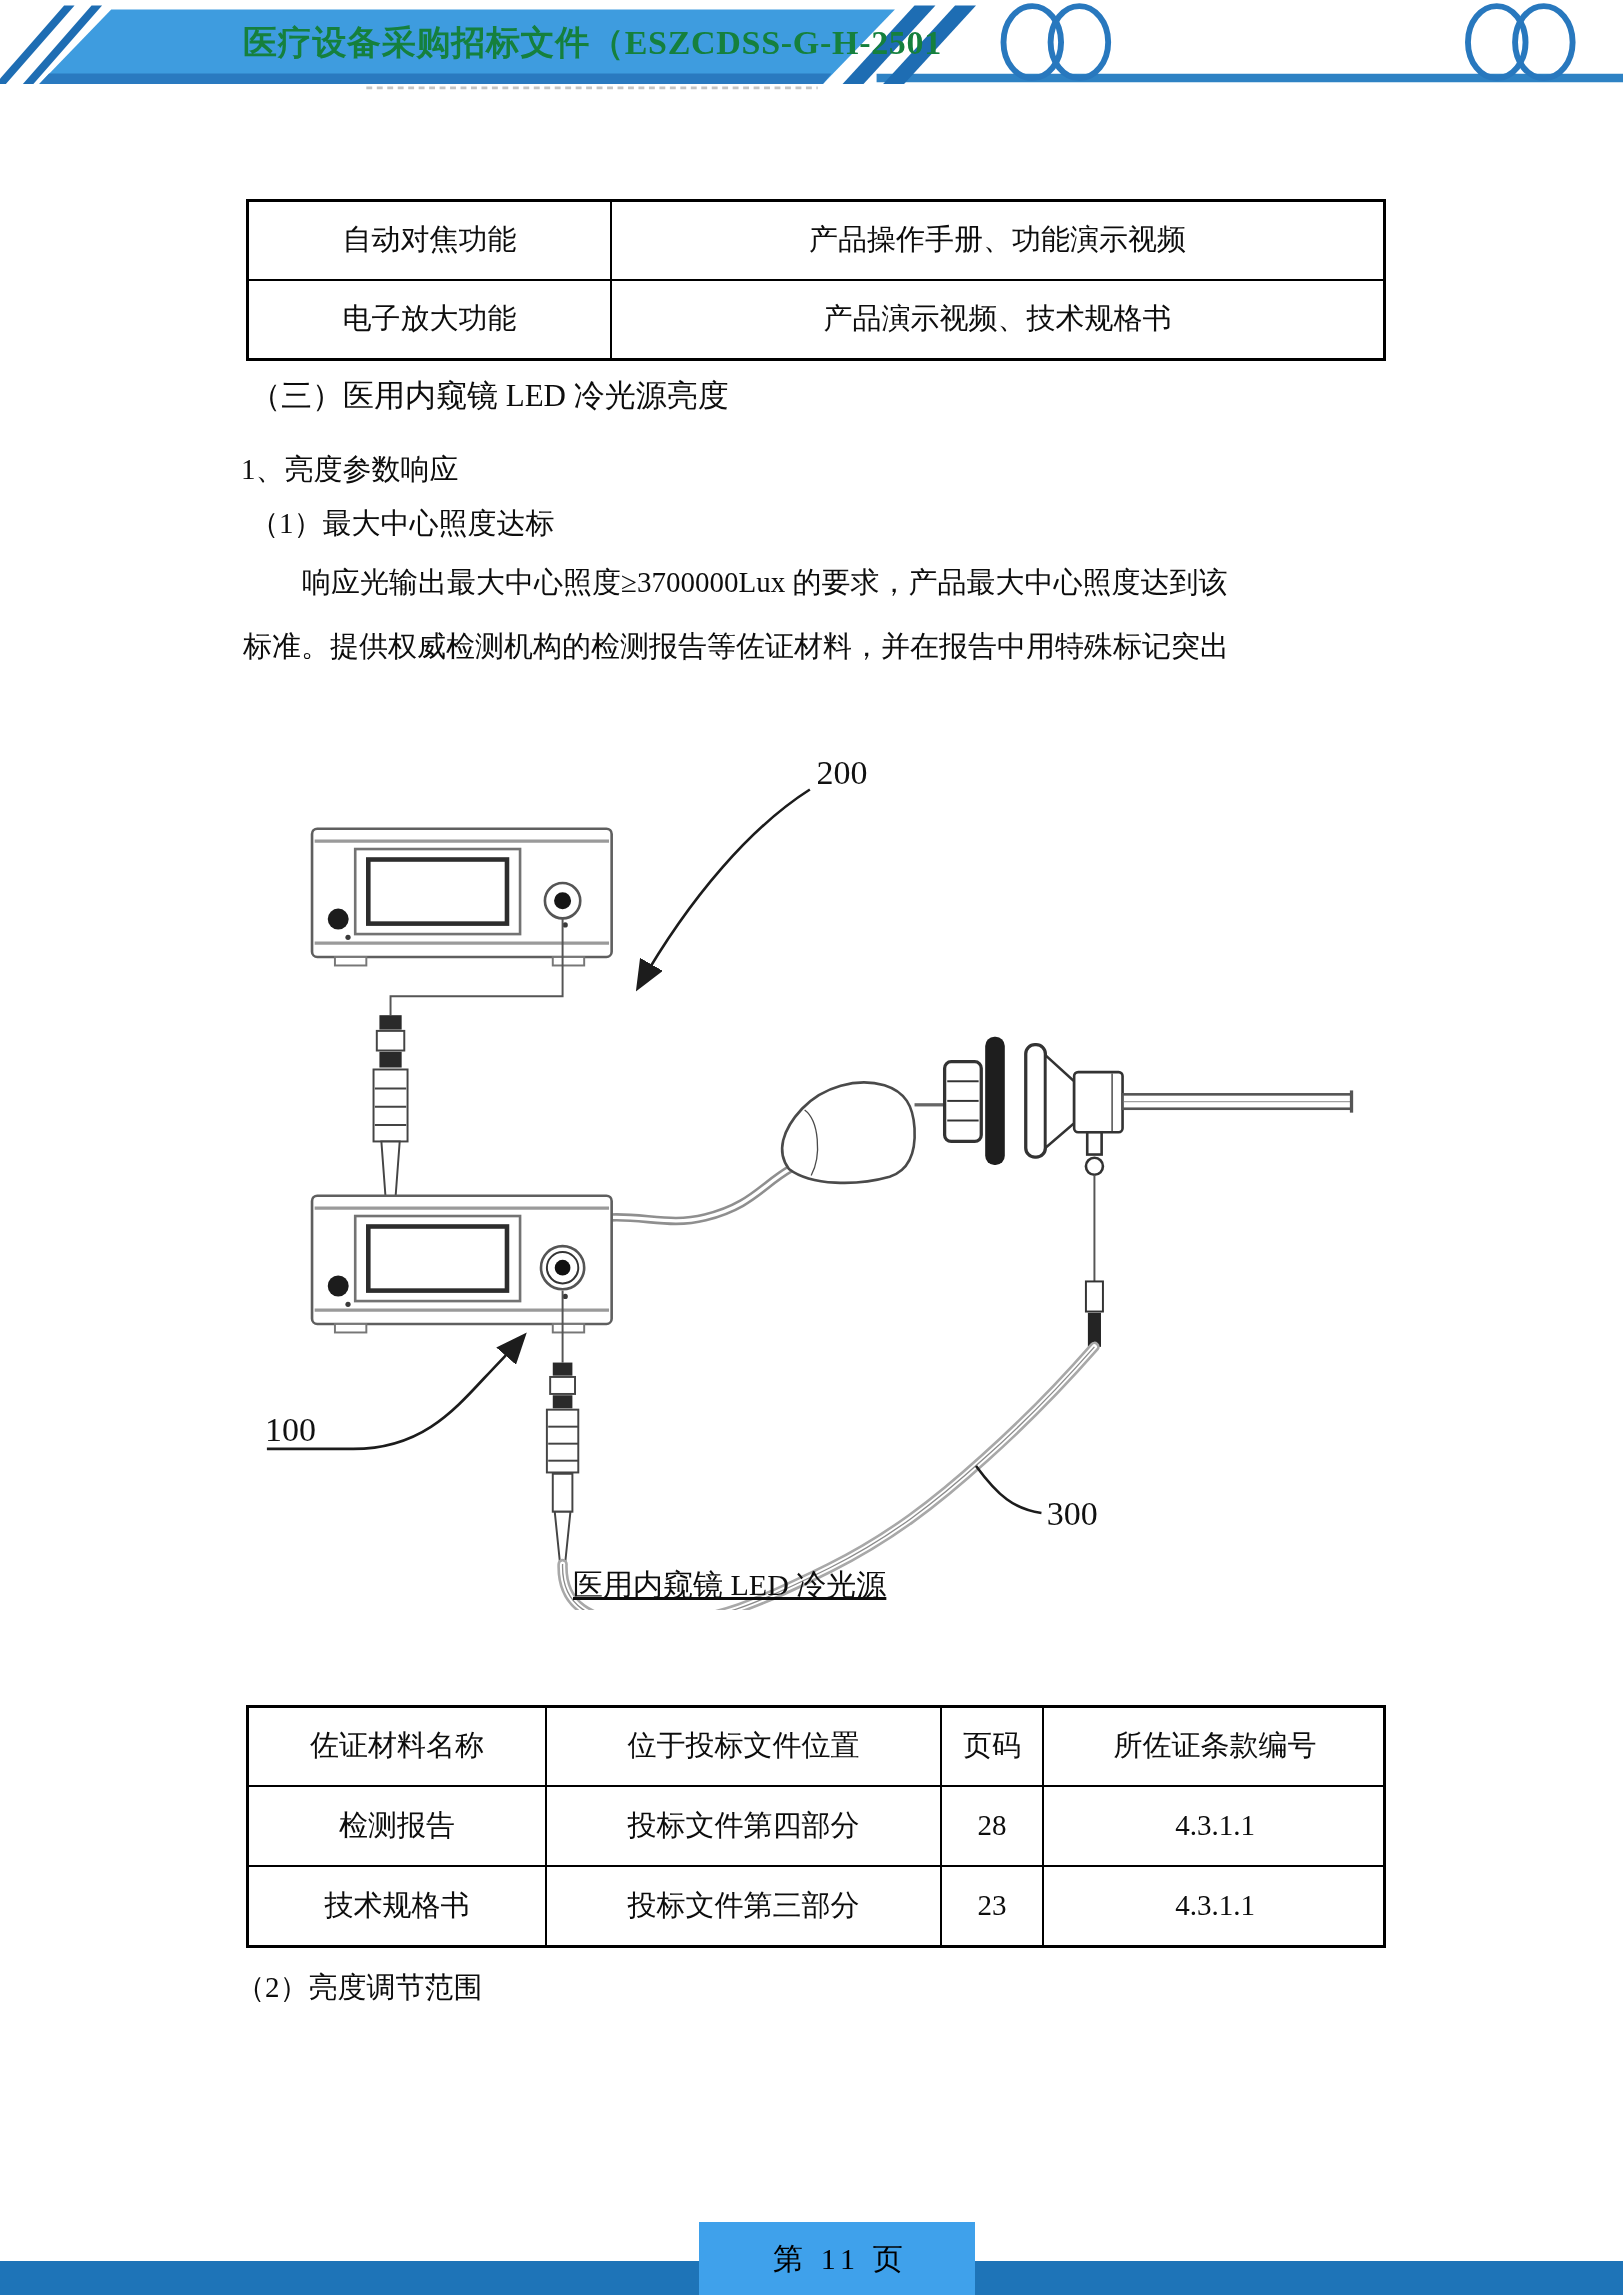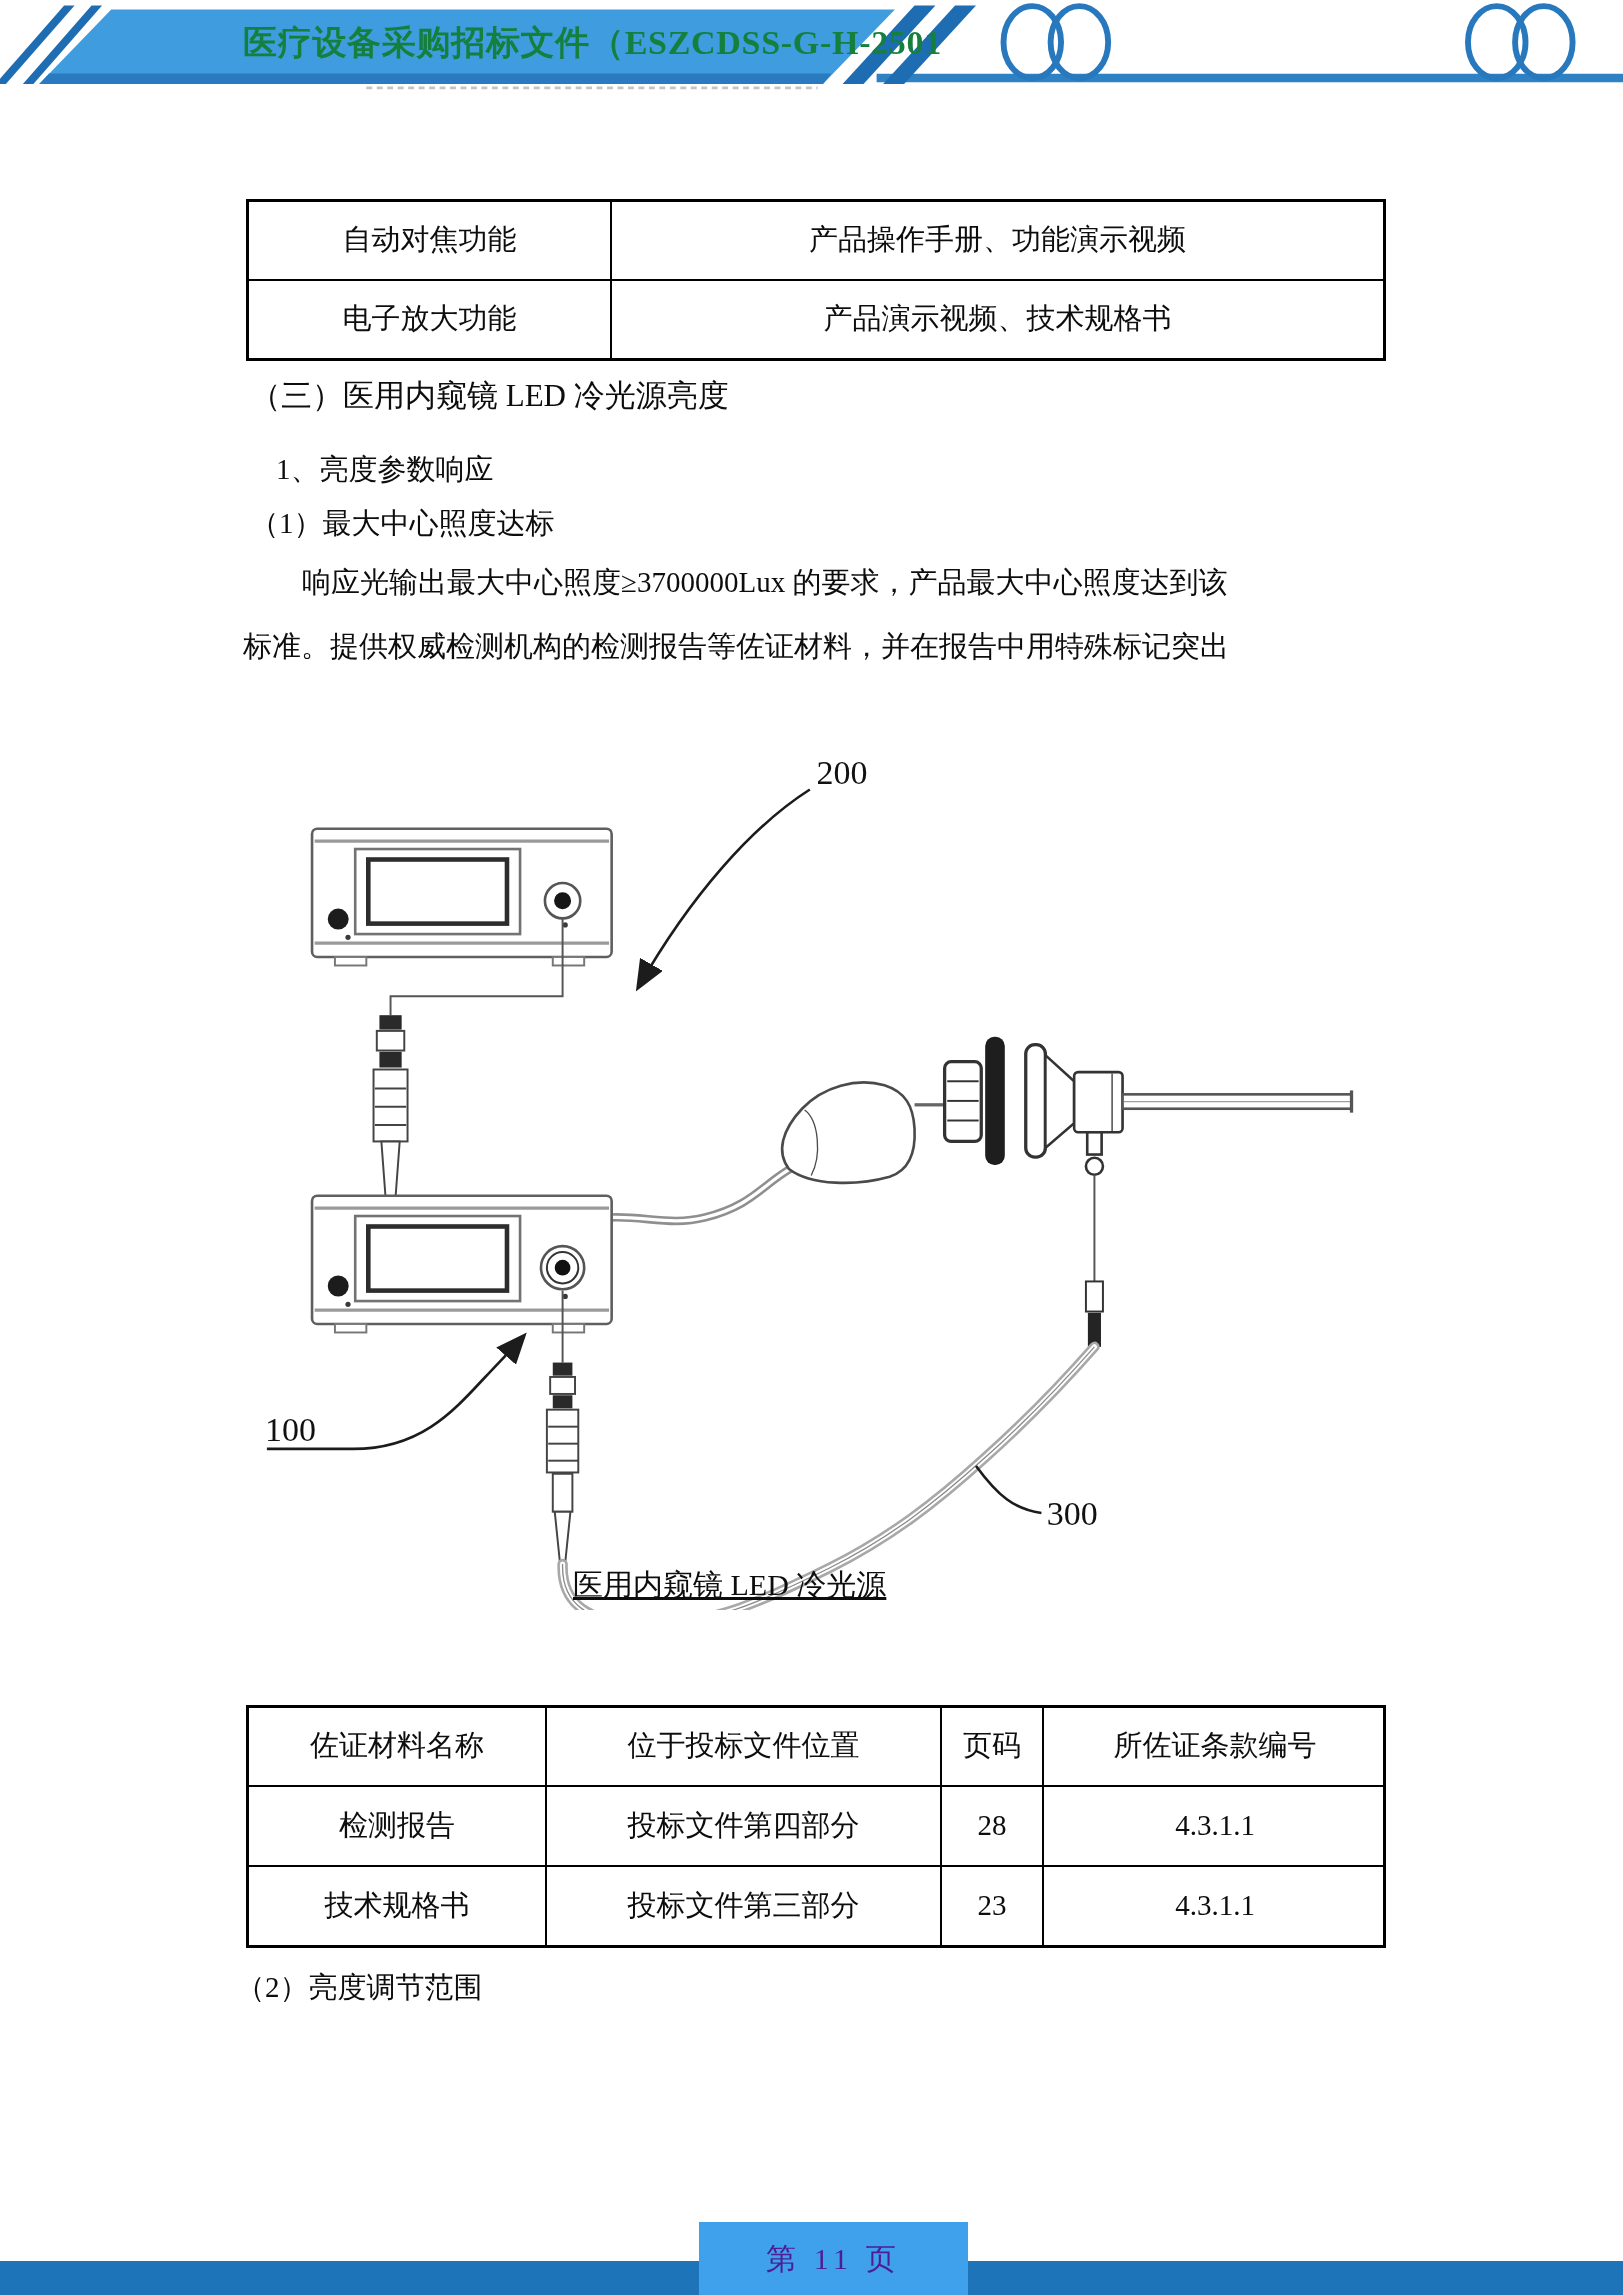--- a/index.html
+++ b/index.html
@@ -19,21 +19,21 @@
   .h1{position:absolute;font-size:31px;white-space:nowrap;}
   .h2{position:absolute;font-size:29px;white-space:nowrap;}
   .para{position:absolute;left:243px;width:1141px;font-size:29px;}
   .para .pline{height:64px;line-height:64px;white-space:nowrap;}
   .para .pline.indent{padding-left:59px;}
   .fig-caption{position:absolute;left:573px;top:1565px;width:484px;text-align:left;
     font-size:30px;white-space:nowrap;text-decoration:underline;}
   
   .footer-band{position:absolute;left:0;top:2261px;width:1623px;height:35px;background:#1E74B8;}
   .footer-box{position:absolute;left:699px;top:2222px;width:269px;height:74px;background:#3FA1EB;
-    display:flex;align-items:center;justify-content:center;color:#4c1d95;font-size:30px;letter-spacing:5.2px;white-space:nowrap;}
+    display:flex;align-items:center;justify-content:center;color:#000000;font-size:30px;letter-spacing:5.2px;white-space:nowrap;padding-left:7px;}
   svg text{font-family:"Liberation Serif","DejaVu Serif",serif;}
 </style>
 </head>
 <body>
 
 <div class="page">
 
   <svg class="abs" style="left:0;top:0;" width="1623" height="115" viewBox="0 0 2481 175">
     <line x1="1340" y1="119" x2="2481" y2="119" stroke="#2E82C4" stroke-width="13"></line>
     <polygon points="98,8 114,8 9,128 -7,128" fill="#1E6DB3"></polygon>
@@ -55,21 +55,21 @@
   <div class="banner-title">医疗设备采购招标文件（ESZCDSS-G-H-2501</div>
 
   <div class="doc-table" style="top:199px;grid-template-columns:361px 773px;grid-template-rows:77px 79px;">
     <div class="cell">自动对焦功能</div>
     <div class="cell bl">产品操作手册、功能演示视频</div>
     <div class="cell bt">电子放大功能</div>
     <div class="cell bl bt">产品演示视频、技术规格书</div>
   </div>
 
   <div class="h1" style="left:250px;top:375px;">（三）医用内窥镜 LED 冷光源亮度</div>
-  <div class="h2" style="left:241px;top:450px;margin-left:35px;">1、亮度参数响应</div>
+  <div class="h2" style="left:241px;top:450px;">1、亮度参数响应</div>
   <div class="h2" style="left:250px;top:504px;">（1）最大中心照度达标</div>
 
   <div class="para" style="top:550px;">
     <div class="pline indent">响应光输出最大中心照度≥3700000Lux 的要求，产品最大中心照度达到该</div>
     <div class="pline">标准。提供权威检测机构的检测报告等佐证材料，并在报告中用特殊标记突出</div>
   </div>
 
   <svg class="abs" style="left:0;top:720px;" width="1623" height="890" viewBox="0 1100 2481 1360">
     <defs>
       <marker id="arrow" viewBox="0 0 12 10" refX="10" refY="5" markerWidth="12" markerHeight="10" orient="auto">

